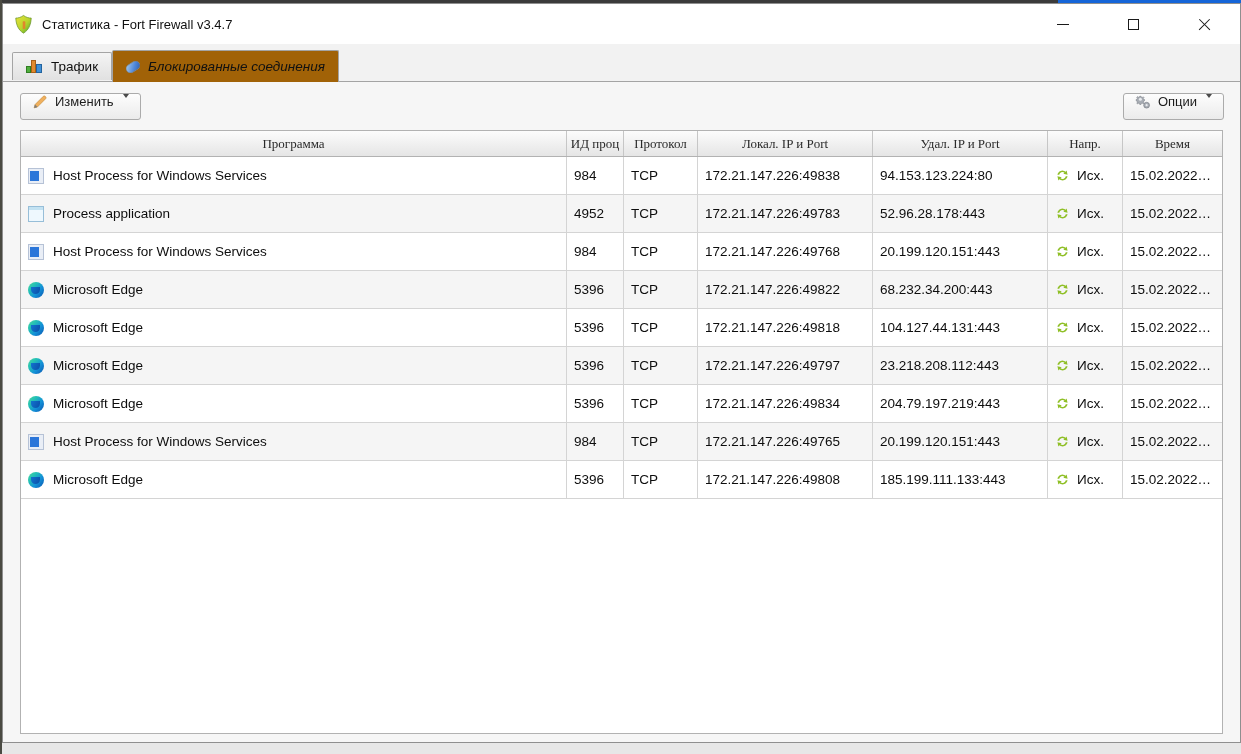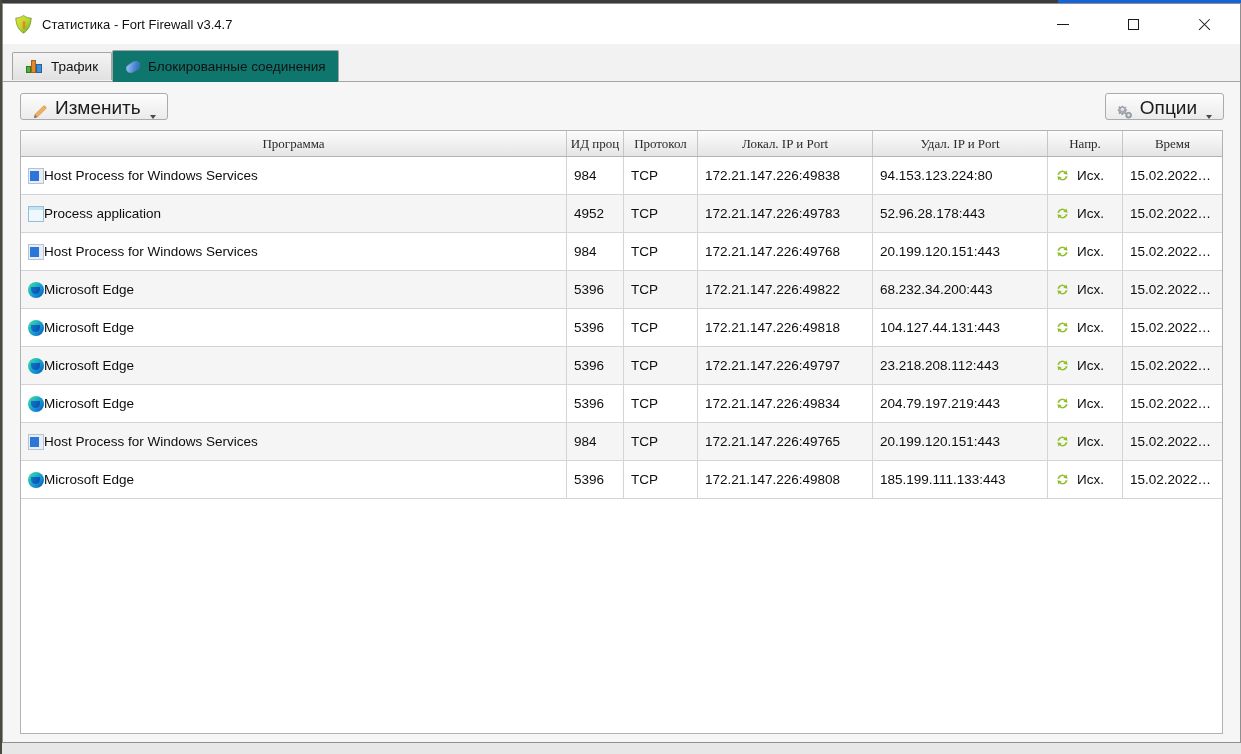--- a/index.html
+++ b/index.html
@@ -25,50 +25,50 @@
   .glyph-max { width:11px; height:11px; border:1.4px solid #1a1a1a; display:block; }
   .glyph-close { position:relative; width:13px; height:13px; display:block; }
   .glyph-close::before, .glyph-close::after { content:""; position:absolute; left:-1px; top:6px; width:15px; height:1.3px; background:#1a1a1a; }
   .glyph-close::before { transform:rotate(45deg); }
   .glyph-close::after { transform:rotate(-45deg); }
 
   
   .tabbar { display:flex; align-items:center; padding:6px 0 0 9px; background:#f2f2f2; flex:none; position:relative; }
   .tab { display:flex; align-items:center; gap:8px; font-size:13.5px; color:#111; padding:0 13px; cursor:default; }
   .tab.inactive { height:28px; background:linear-gradient(#f4f4f4,#e1e1e1); border:1px solid #a4a4a4; border-bottom:none; border-radius:2px 2px 0 0; }
-  .tab.active { height:32px; background:#0f766e; border:1px solid #a4a4a4; border-bottom:none; border-radius:2px 2px 0 0; margin-bottom:-1px; z-index:3; position:relative; }
+  .tab.active { height:32px; background:#a16207; border:1px solid #a4a4a4; border-bottom:none; border-radius:2px 2px 0 0; margin-bottom:-1px; z-index:3; position:relative;font-style:italic; }
 
   
   .icon-bars { width:17px; height:15px; position:relative; display:inline-block; flex:none; }
   .icon-bars i { position:absolute; bottom:1px; display:block; }
   .icon-bars .b1 { left:0;  width:5px; height:7px;  background:#4fae3c; border:1px solid #2f7d22; }
   .icon-bars .b2 { left:5px; width:5px; height:13px; background:#e08a2e; border:1px solid #a85f17; }
   .icon-bars .b3 { left:10px; width:6px; height:9px; background:#3f8fd6; border:1px solid #22639e; }
   .icon-plug { width:14px; height:8px; border-radius:4px; background:linear-gradient(135deg,#a8cdf0,#4e86d8 60%,#2f5fae); transform:rotate(-32deg); display:inline-block; flex:none; box-shadow:0 0 0 0.5px #6b93c4; }
 
   
   .pane { flex:1; background:#f6f6f6; border-top:1px solid #a4a4a4; display:flex; flex-direction:column; min-height:0; }
   .toolbar { display:flex; justify-content:space-between; padding:11px 16px 10px 17px; flex:none; }
-  .btn { display:flex; align-items:flex-end; gap:7px; height:27px; padding:0 11px; font-size:19px; color:#1c1c1c;
+  .btn { display:flex; align-items:flex-start; gap:7px; height:27px; padding:0 11px; font-size:13px; color:#1c1c1c;
     background:linear-gradient(#fdfdfd,#ebebeb); border:1px solid #ababab; border-radius:3px; font-family:inherit; cursor:default; }
   .caret { width:0; height:0; border-left:3.5px solid transparent; border-right:3.5px solid transparent; border-top:4px solid #4a4a4a; display:inline-block; margin-left:2px; }
   .pencil-icon, .gears-icon { width:16px; height:16px; display:inline-block; flex:none; }
 
   
   .table { flex:1; margin:0 17px 8px 17px; border:1px solid #b2b2b2; background:#ffffff; display:flex; flex-direction:column; min-height:0; overflow:hidden; }
   .thead, .trow { display:grid; grid-template-columns:1fr 57px 74px 175px 175px 75px 99px; }
   .thead { flex:none; height:26px; background:linear-gradient(#fcfcfc,#e5e5e5); border-bottom:1px solid #b2b2b2;font-family:Liberation Serif, serif; }
   .th { display:flex; align-items:center; justify-content:center; font-size:13px; color:#2a2a2a; border-right:1px solid #c6c6c6; overflow:hidden; white-space:nowrap; }
   .th:last-child { border-right:none; }
   .tbody { flex:1; overflow:hidden; }
   .trow { height:38px; background:#ffffff; border-bottom:1px solid #d4d4d4; }
   .trow.alt { background:#f5f5f5; }
   .cell { display:flex; align-items:center; padding:0 7px; font-size:13.5px; color:#0d0d0d; border-right:1px solid #d4d4d4; overflow:hidden; white-space:nowrap; }
   .cell:last-child { border-right:none; }
-  .c-prog { }
+  .c-prog { gap:9px; }
 
   .appicon { width:16px; height:16px; flex:none; position:relative; display:inline-block; }
   .icon-host { background:#e9eef6; border:1px solid #b6c2d6; }
   .icon-host::after { content:""; position:absolute; left:1px; top:2px; width:9px; height:10px; background:#2b76d9; }
   .icon-search { background:#eef8fe; border:1px solid #97bed8; }
   .icon-search::after { content:""; position:absolute; left:0; top:0; right:0; height:3px; background:#c3e2f2; }
   .icon-edge { border-radius:50%; background:linear-gradient(130deg,#4fd8a0 0%,#25c2b4 30%,#1390d8 62%,#0b55ae 100%); }
   .icon-edge::after { content:""; position:absolute; left:3px; top:5px; width:9px; height:7px; border-radius:0 0 6px 6px; background:linear-gradient(115deg,#1273cf,#0a4fa8); }
 
   .dir-icon { width:15px; height:15px; margin-right:7px; flex:none; }

